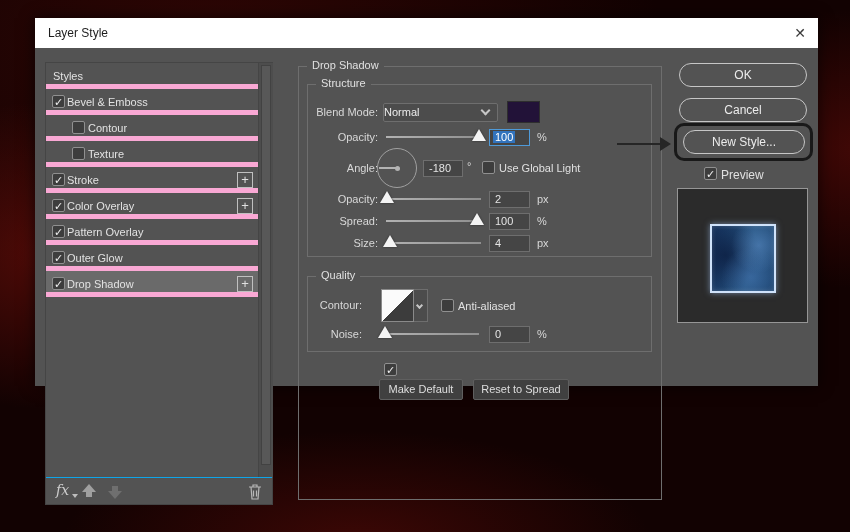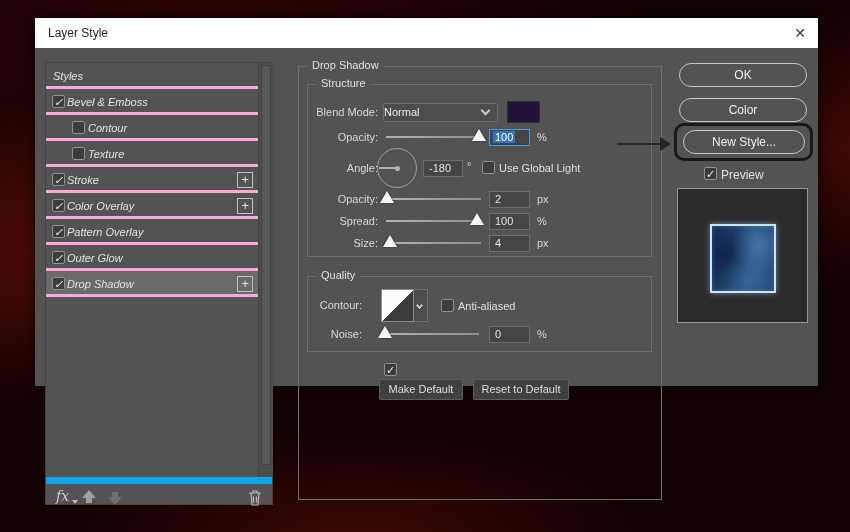--- a/index.html
+++ b/index.html
@@ -18,37 +18,37 @@
     background:#535353; box-shadow:0 0 14px rgba(0,0,0,.65); }
   .titlebar { position:absolute; left:0; top:0; width:783px; height:30px; background:#ffffff; }
   .title { position:absolute; left:13px; top:8px; font-size:12px; color:#1d1d1d; }
   .close { position:absolute; right:6px; top:4px; width:24px; height:22px; text-align:center;
     line-height:22px; font-size:14px; color:#3a3a3a; cursor:default; }
 
   
   .sidebar { position:absolute; left:10px; top:44px; width:228px; height:443px;
     border:1px solid #454545; background:#535353; }
   .rows { position:absolute; left:0; top:0; width:212px; }
-  .ls-row { position:relative; height:26px; border-bottom:3px solid #f9a8d4;font-style:italic; }
+  .ls-row { position:relative; height:26px; border-bottom:5px solid #f9a8d4; }
   .ls-row.selected { background:#6a6a6a; }
   .ls-label { position:absolute; left:21px; top:7px; font-size:11px; color:#e2e2e2; white-space:nowrap; }
   .ls-row.nocb .ls-label { left:7px; }
   .ls-row.indent .ls-label { left:42px; }
   .cb { position:absolute; width:13px; height:13px; background:#3d3d3d; border:1px solid #909090;
     border-radius:2px; font-size:11px; line-height:12px; text-align:center; color:transparent; }
   .cb.checked { color:#f0f0f0; }
   .ls-row .cb { left:6px; top:6px; }
   .ls-row.indent .cb { left:26px; }
   .plus-btn { position:absolute; right:5px; top:5px; width:16px; height:16px; border:1px solid #c0c0c0;
     color:#e0e0e0; font-size:13px; line-height:14px; text-align:center; }
   .scrollbar { position:absolute; left:212px; top:0; width:15px; height:415px;
     background:#4d4d4d; border-left:1px solid #454545; }
   .scroll-thumb { position:absolute; left:2px; top:2px; width:10px; height:400px;
     background:#585858; border:1px solid #424242; }
-  .sb-footer { position:absolute; left:0; bottom:0; width:226px; height:27px; border-top:7px solid #0ea5e9; }
+  .sb-footer { position:absolute; left:0; bottom:0; width:226px; height:27px; border-top:1px solid #0ea5e9; }
   .fx { position:absolute; left:10px; top:4px; font-family:"DejaVu Serif", serif; font-style:italic;
     font-size:14px; color:#cdcdcd; }
   .fx-caret { position:absolute; left:26px; top:16px; width:0; height:0;
     border-left:3px solid transparent; border-right:3px solid transparent; border-top:4px solid #bdbdbd; }
   .arrow-ico { position:absolute; top:6px; width:14px; height:15px; }
   .arrow-ico .tri { position:absolute; left:0; width:0; height:0;
     border-left:7px solid transparent; border-right:7px solid transparent; }
   .arrow-ico .stem { position:absolute; left:4px; width:6px; height:5px; }
   .up-arrow { left:36px; }
   .up-arrow .tri { top:0; border-bottom:8px solid #a0a0a0; }
@@ -246,24 +246,24 @@
   <div class="ck-label" style="left:423px; top:282px;">Anti-aliased</div>
 
   <div class="flabel" style="left:237px; top:310px;">Noise:</div>
   <div class="track" style="left:349px; top:315px; width:95px;"></div>
   <div class="thumb" style="left:343px; top:308px;"></div>
   <div class="field" style="left:454px; top:308px;"><span>0</span></div>
   <div class="unit" style="left:502px; top:310px;">%</div>
 
   <span class="cb checked" style="left:349px; top:345px;">✓</span>
   <div class="ps-btn" style="left:344px; top:361px; width:84px;">Make Default</div>
-  <div class="ps-btn" style="left:438px; top:361px; width:96px;">Reset to Default</div>
+  <div class="ps-btn" style="left:438px; top:361px; width:96px;">Reset to Spread</div>
 
   <div class="pill" style="top:45px;">OK</div>
-  <div class="pill" style="top:80px;">Color</div>
+  <div class="pill" style="top:80px;">Cancel</div>
   <div class="hl-box"></div>
   <div class="pill" style="left:648px; top:112px; width:122px;text-align:center;">New Style...</div>
   <div class="annot-line"></div>
   <div class="annot-head"></div>
 
   <span class="cb checked" style="left:669px; top:149px;">✓</span>
   <div class="ck-label" style="left:686px; top:150px; font-size:12px;">Preview</div>
 
   <div class="preview-box">
     <div class="preview-square"></div>

